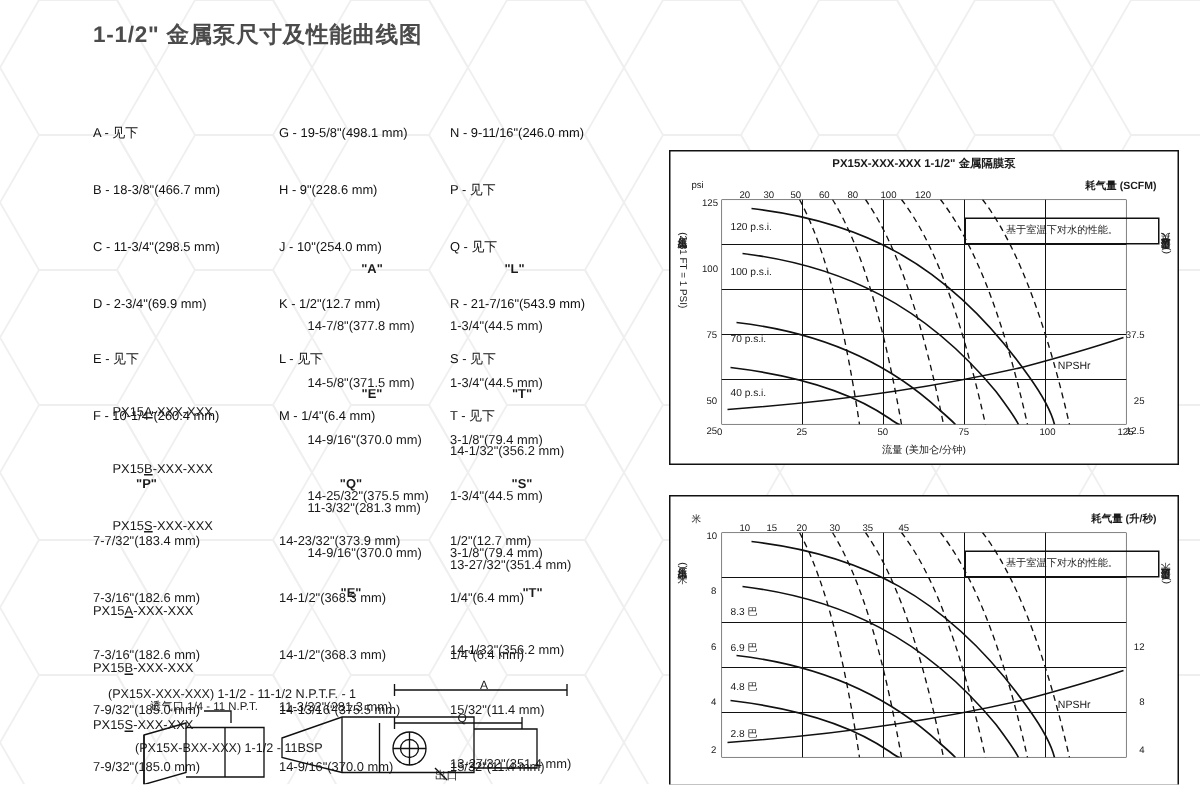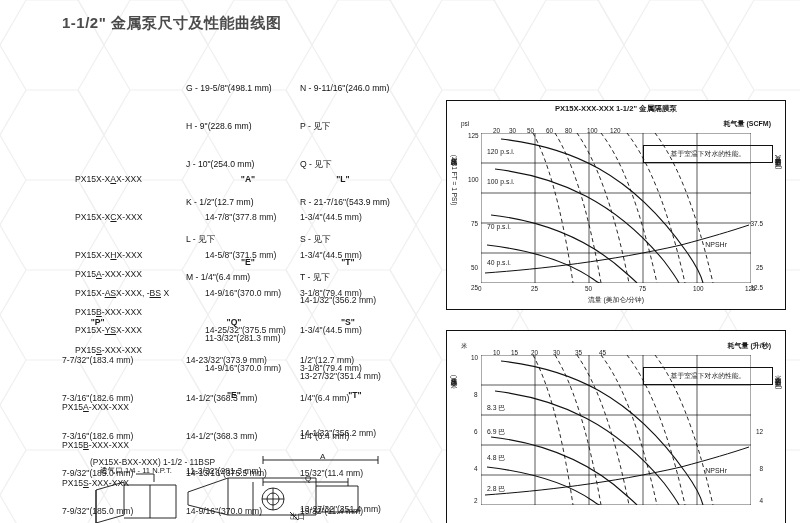--- a/index.html
+++ b/index.html
@@ -80,46 +80,47 @@
       <path d="M78 0 L104 45" fill="none" stroke="#e2e2e2" stroke-width="1.2"></path>
     </pattern>
   </defs>
   <rect x="0" y="0" width="800" height="523" fill="url(#hexpat)"></rect>
 </svg>
 
 <div class="page">
 
   <div class="title">1-1/2" 金属泵尺寸及性能曲线图</div>
 
+  <div class="spec col-a">
+    <div>A - 见下</div>
+    <div>B - 18-3/8"(466.7 mm)</div>
+    <div>C - 11-3/4"(298.5 mm)</div>
+    <div>D - 2-3/4"(69.9 mm)</div>
+    <div>E - 见下</div>
+    <div>F - 10-1/4"(260.4 mm)</div>
+  </div>
 
   <div class="spec col-g">
     <div>G - 19-5/8"(498.1 mm)</div>
     <div>H - 9"(228.6 mm)</div>
     <div>J - 10"(254.0 mm)</div>
     <div>K - 1/2"(12.7 mm)</div>
     <div>L - 见下</div>
     <div>M - 1/4"(6.4 mm)</div>
   </div>
 
   <div class="spec col-n">
     <div>N - 9-11/16"(246.0 mm)</div>
     <div>P - 见下</div>
     <div>Q - 见下</div>
     <div>R - 21-7/16"(543.9 mm)</div>
     <div>S - 见下</div>
     <div>T - 见下</div>
   </div>
 
-  <div class="blk b1">
-    <div>PX15X-X<span class="ul">A</span>X-XXX</div>
-    <div>PX15X-X<span class="ul">C</span>X-XXX</div>
-    <div>PX15X-X<span class="ul">H</span>X-XXX</div>
-    <div>PX15X-<span class="ul">AS</span>X-XXX, -<span class="ul">BS</span> X</div>
-    <div>PX15X-<span class="ul">YS</span>X-XXX</div>
-  </div>
   <div class="blk b2">
     <div class="hdr">"A"</div>
     <div>14-7/8"(377.8 mm)</div>
     <div>14-5/8"(371.5 mm)</div>
     <div>14-9/16"(370.0 mm)</div>
     <div>14-25/32"(375.5 mm)</div>
     <div>14-9/16"(370.0 mm)</div>
   </div>
   <div class="blk b3">
     <div class="hdr">"L"</div>
@@ -185,20 +186,21 @@
     <div>&nbsp;</div>
   </div>
   <div class="blk b12">
     <div class="hdr">"T"</div>
     <div>14-1/32"(356.2 mm)</div>
     <div>&nbsp;</div>
     <div>13-27/32"(351.4 mm)</div>
   </div>
 
   <div class="npt">
+    <div>(PX15X-XXX-XXX) 1-1/2 - 11-1/2 N.P.T.F. - 1</div>
     <div style="padding-left:18px;">(PX15X-BXX-XXX) 1-1/2 - 11BSP</div>
   </div>
 
   <svg style="position:absolute;left:58px;top:452px;width:380px;height:71px;" viewBox="0 0 380 71" xmlns="http://www.w3.org/2000/svg">
     <g stroke="#111" fill="none" stroke-width="0.9">
 
       <path d="M205 8 L320 8"></path>
       <path d="M205 4 L205 12 M320 4 L320 12"></path>
 
       <path d="M205 30 L290 30"></path>

